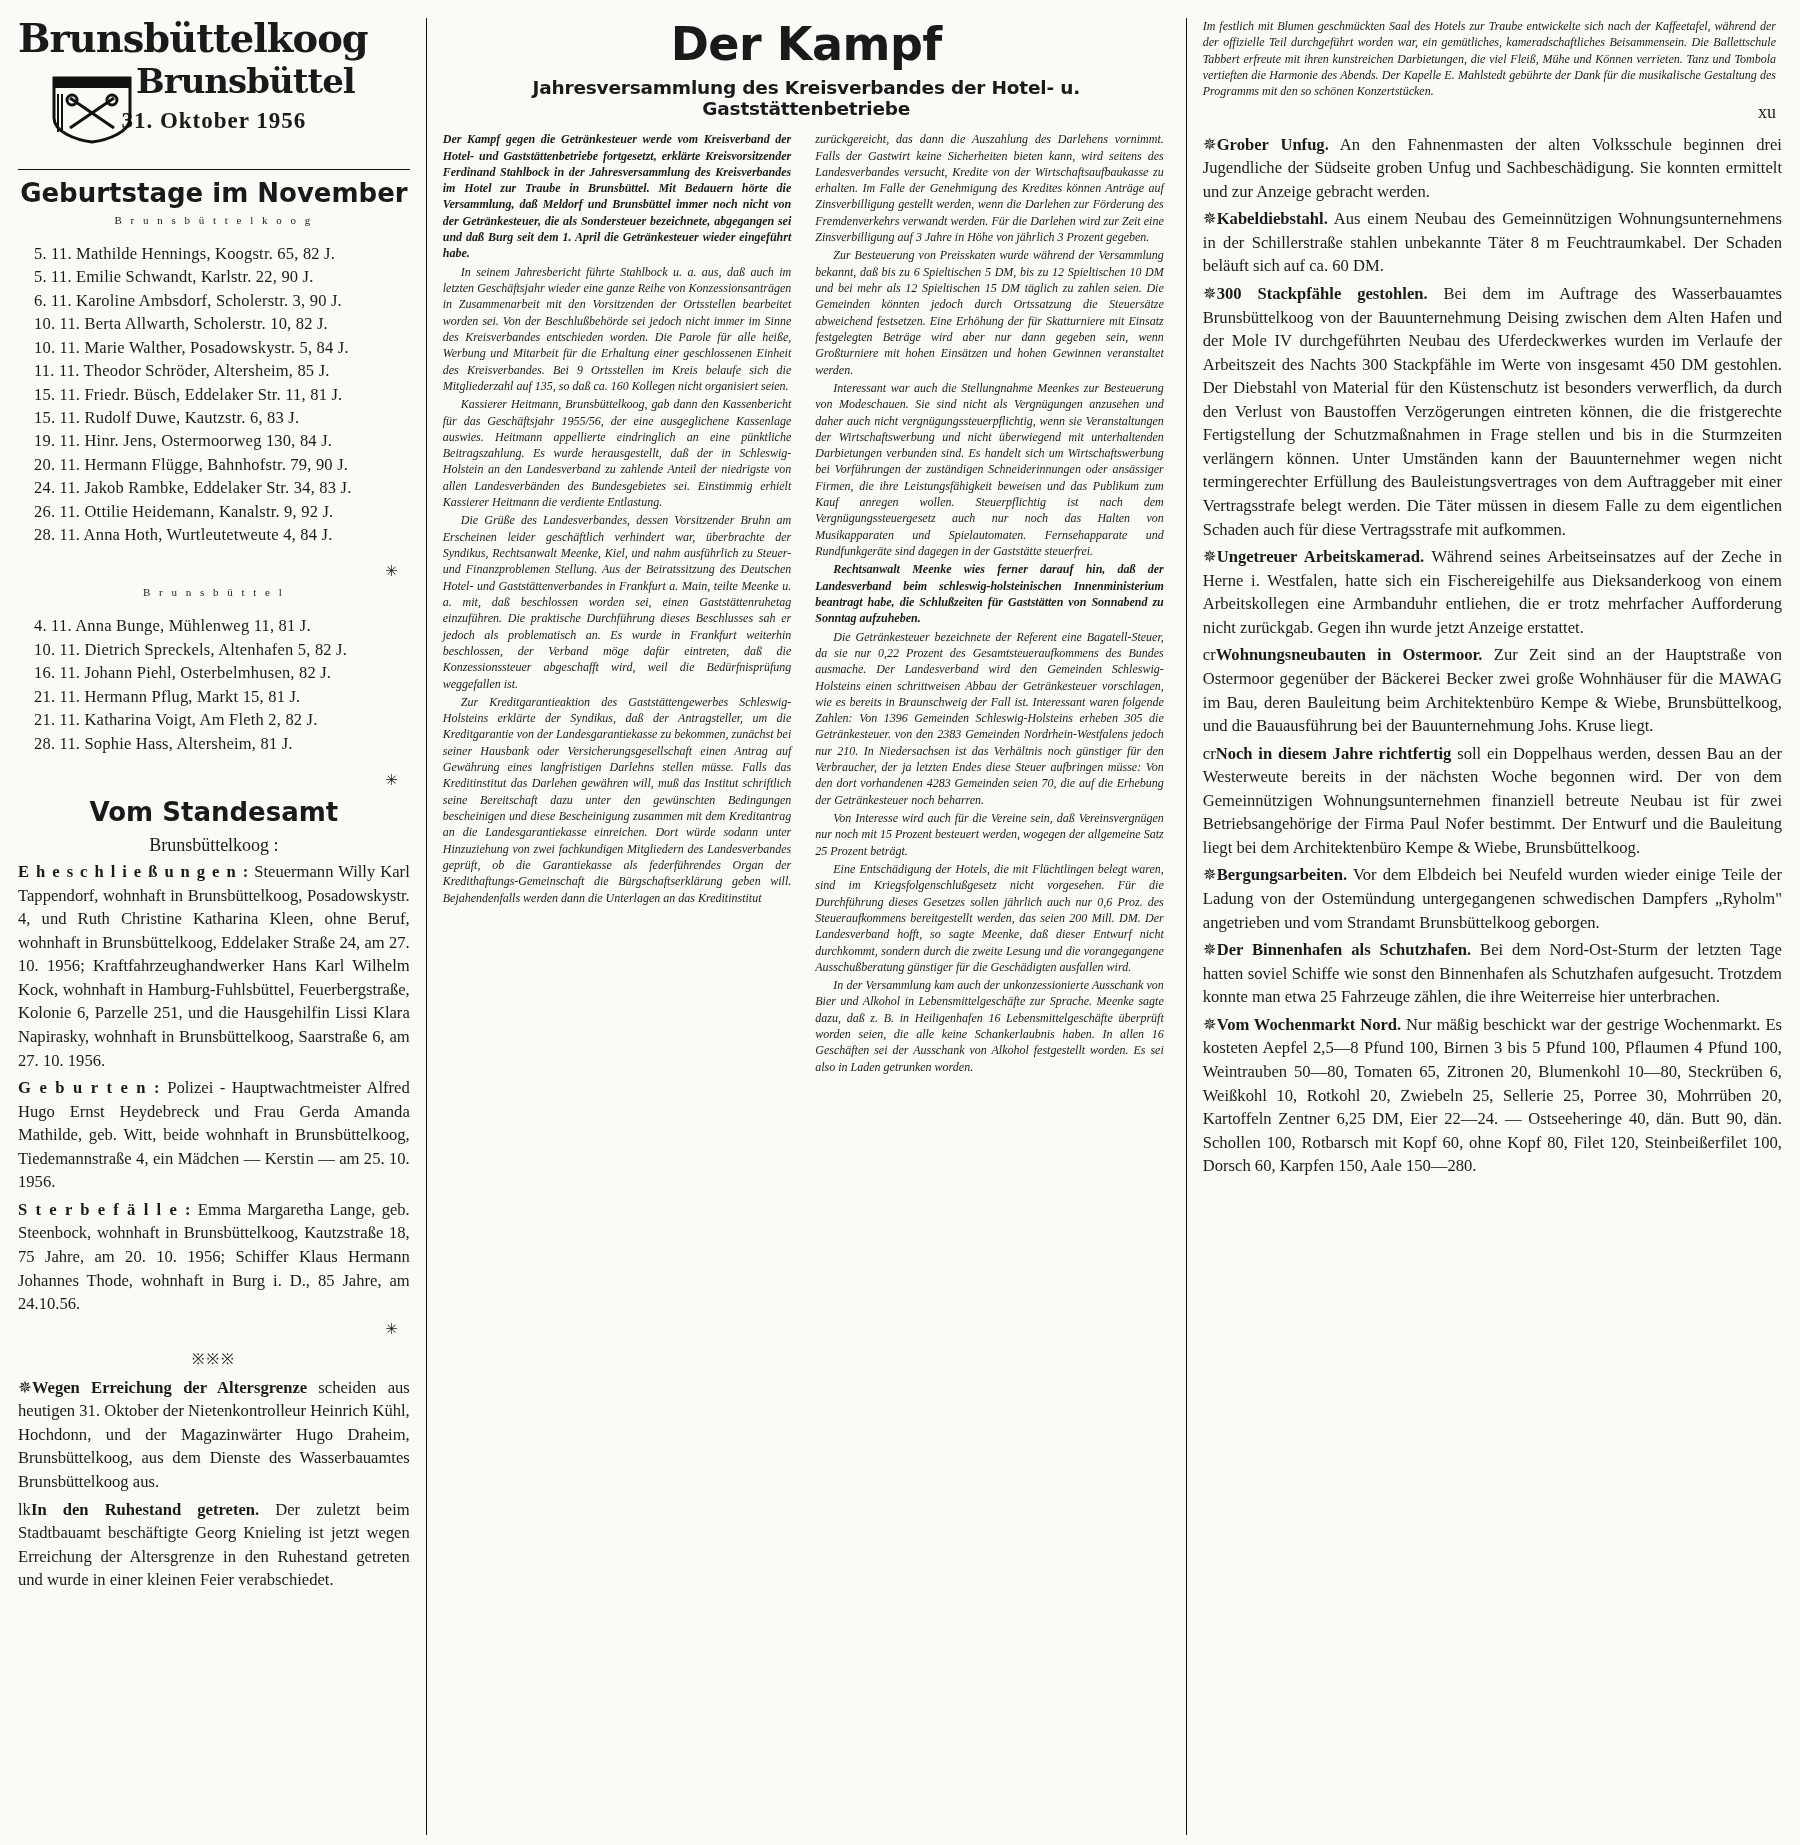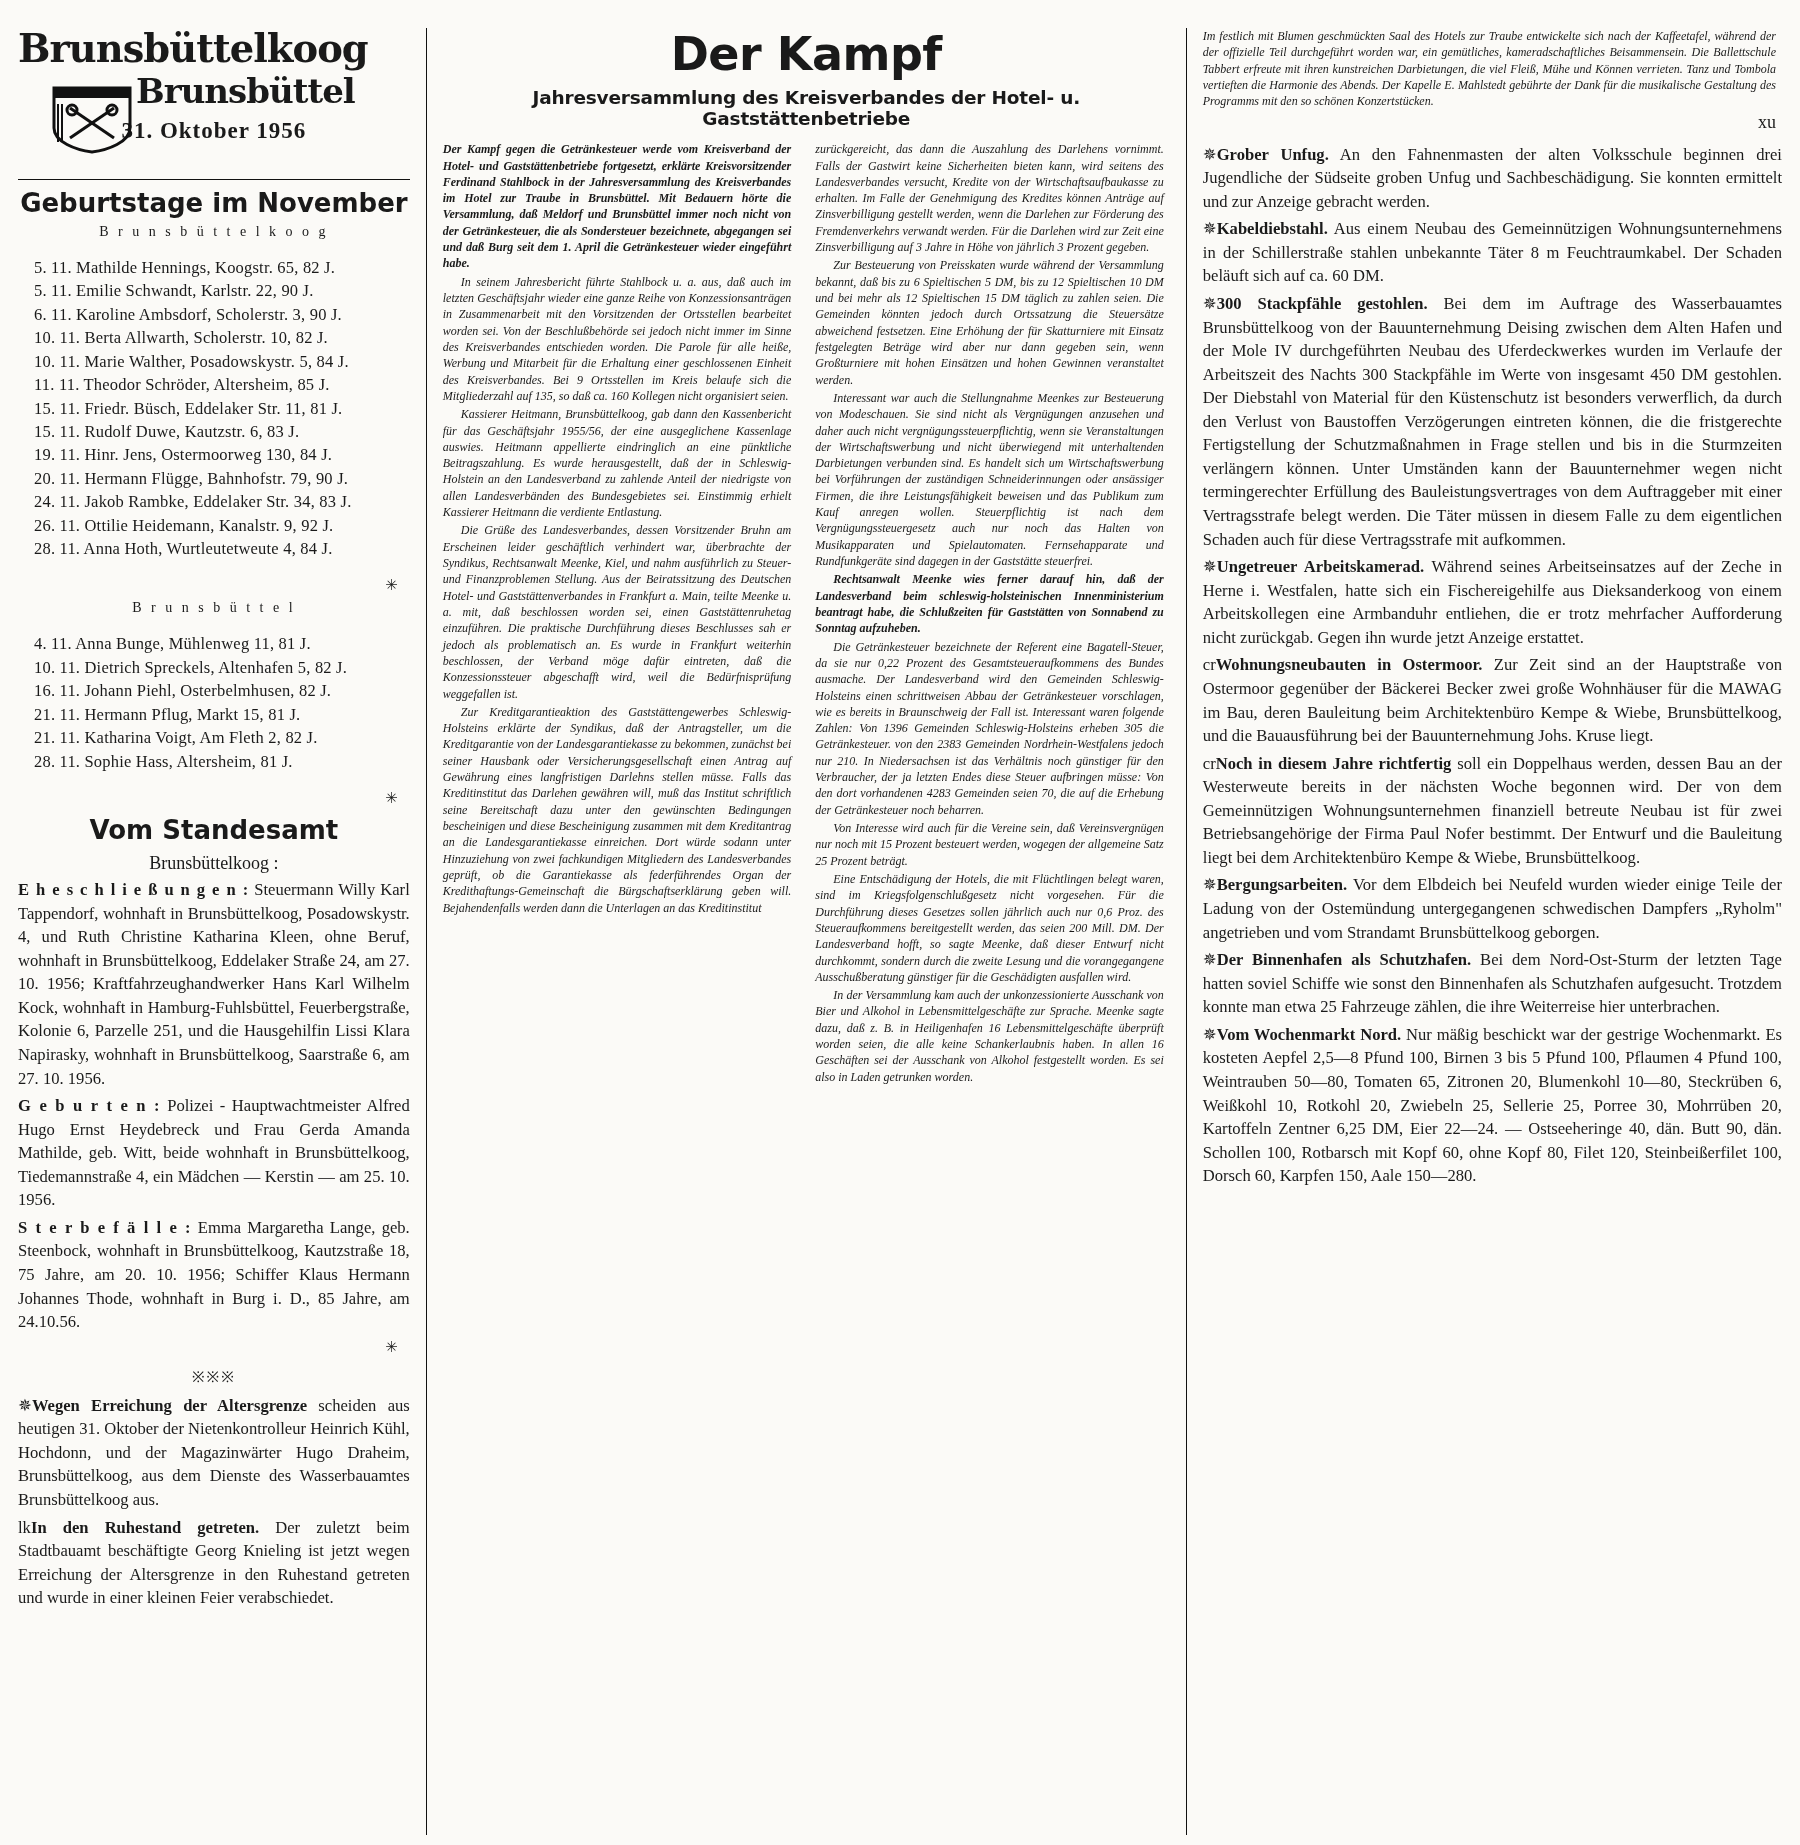--- a/index.html
+++ b/index.html
@@ -5,21 +5,21 @@
   html,body{margin:0;padding:0;background:#fbfaf7;}
   body{
     width:1800px;height:1845px;
     font-family:"Liberation Serif", serif;
     color:#1a1a1a;
     position:relative;
     overflow:hidden;
   }
   .page{
     position:absolute;inset:0;
-    padding:28px 18px 10px 18px;
+    padding:18px 18px 10px 18px;
     box-sizing:border-box;
     display:flex;
     gap:0px;
   }
   
   .col{box-sizing:border-box;}
   .col1{width:412px;padding-right:16px;border-right:1px solid #111;}
   .col2{width:760px;padding:0 16px;border-right:1px solid #111;}
   .col3{width:600px;padding-left:16px;}
   .col2inner{display:flex;gap:18px;}
@@ -62,21 +62,21 @@
   h2.sec{
     text-align:center;
     font-family:"DejaVu Sans", sans-serif;
     font-weight:bold;
     font-size:26px;
     margin:8px 0 6px 0;
     letter-spacing:0px;
   }
   .subsec{
     text-align:center;
-    font-size:14px;
+    font-size:11px;
     letter-spacing:3px;
     margin:6px 0 4px 0;
   }
   .subsec2{
     text-align:center;
     font-size:18px;
     margin:8px 0 4px 0;
   }
   ul.plain{list-style:none;margin:16px;padding:0;}
   ul.plain li{

